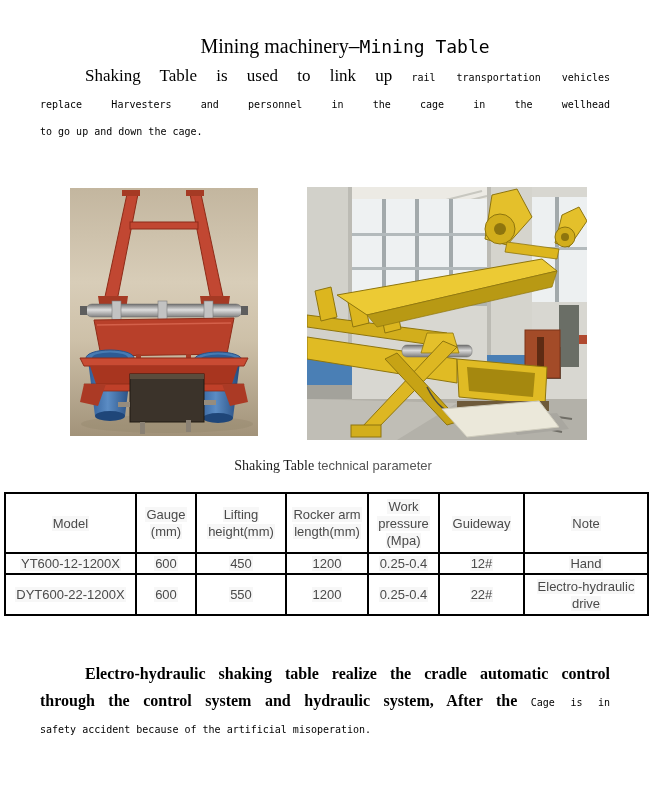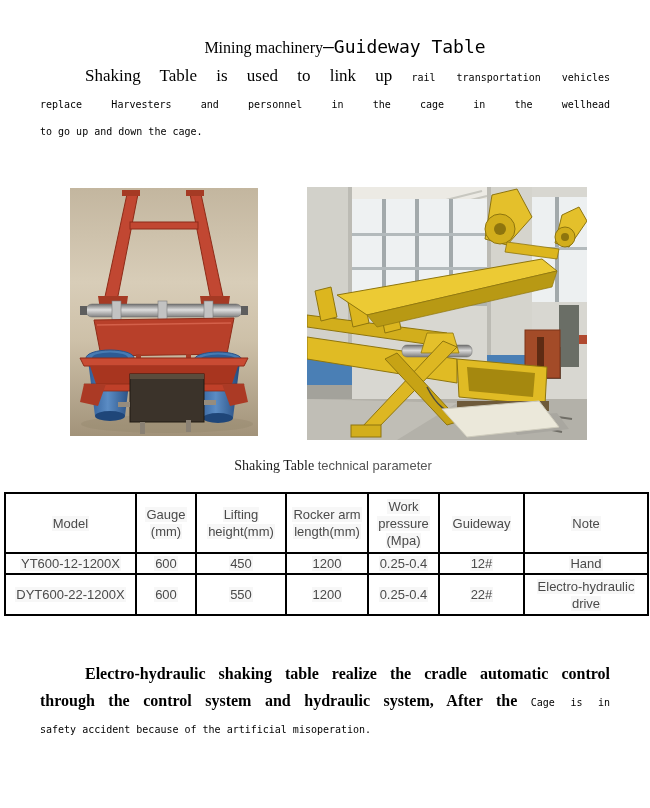--- a/index.html
+++ b/index.html
@@ -8,21 +8,21 @@
 
   
   .f-serif {font-family:"Liberation Serif",serif;font-size:17px;}
   .f-serifb{font-family:Liberation Serif, serif;font-size:16px;font-weight:700;}
   .f-mono  {font-family:"DejaVu Sans Mono",monospace;font-size:10px;}
   .f-capserif{font-family:"Liberation Serif",serif;font-size:14px;color:#1a1a1a;}
   .f-capsans{font-family:"Liberation Sans",sans-serif;font-size:13px;color:#555555;}
 
   
   .title{position:absolute;top:24px;left:0;width:100%;text-align:center;margin:0;font-weight:normal;}
-  .title .f-serif{font-size:16px;margin-left:40px;}
+  .title .f-serif{font-size:20px;margin-left:40px;}
   .title .f-mono{font-size:18px;}
 
   
   .para{position:absolute;left:40px;width:570px;}
   .para .line{text-align:justify;line-height:27px;white-space:nowrap;}
   .para .line.fill{text-align-last:justify;-moz-text-align-last:justify;white-space:normal;height:27px;overflow:hidden;}
   .para .line.indent{text-indent:45px;}
   #para1{top:62px;}
   #para2{top:660px;}
 
@@ -43,21 +43,21 @@
   .spec thead tr{height:60px;}
   .spec tbody tr{height:19px;margin-left:16px;}
   .spec tbody tr:last-child{height:41px;padding-left:47px;}
   .hl{background:#f7f7f7;padding:0 1px;box-decoration-break:clone;-webkit-box-decoration-break:clone;}
 </style>
 </head>
 <body>
 
 <div class="doc">
 
-  <h1 class="title"><span class="f-serif">Mining machinery</span><span class="f-mono">—Guideway Table</span></h1>
+  <h1 class="title"><span class="f-serif">Mining machinery</span><span class="f-mono">—Mining Table</span></h1>
 
   <div class="para" id="para1">
       <div class="line fill indent"><span class="f-serif">Shaking Table is used to link up </span><span class="f-mono">rail transportation vehicles</span></div>
       <div class="line fill"><span class="f-mono">replace Harvesters and personnel in the cage in the wellhead</span></div>
       <div class="line"><span class="f-mono">to go up and down the cage.</span></div>
     </div>
 
   <figure class="photo photo-left">
     <svg width="188" height="248" viewBox="0 0 188 248">
       <defs>

